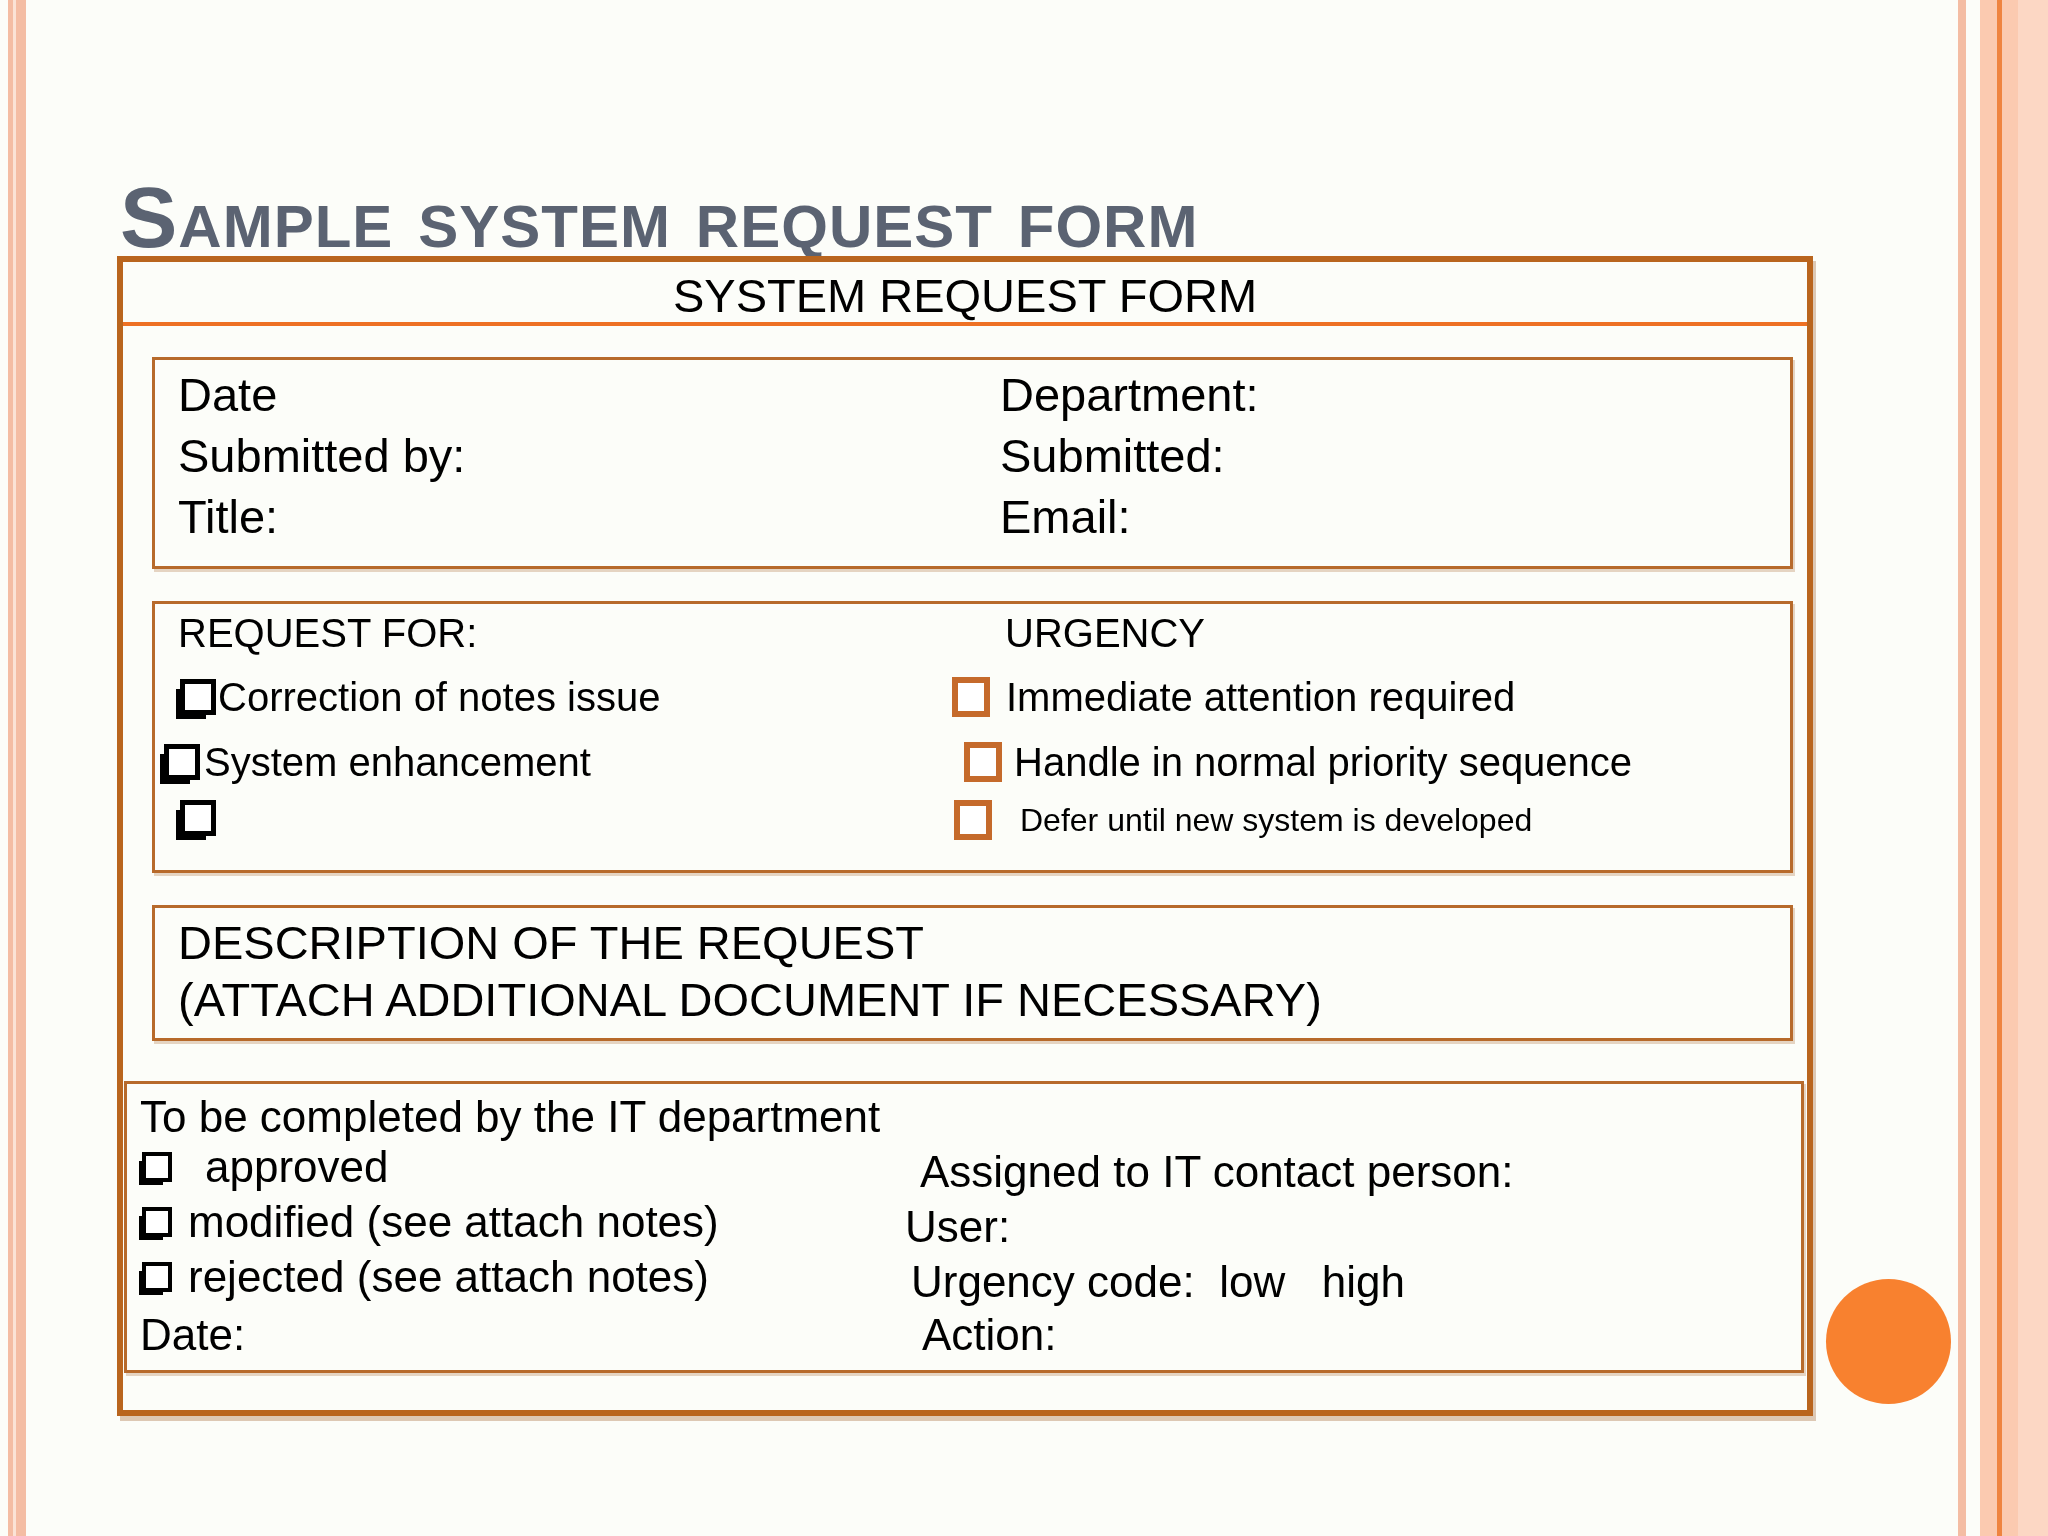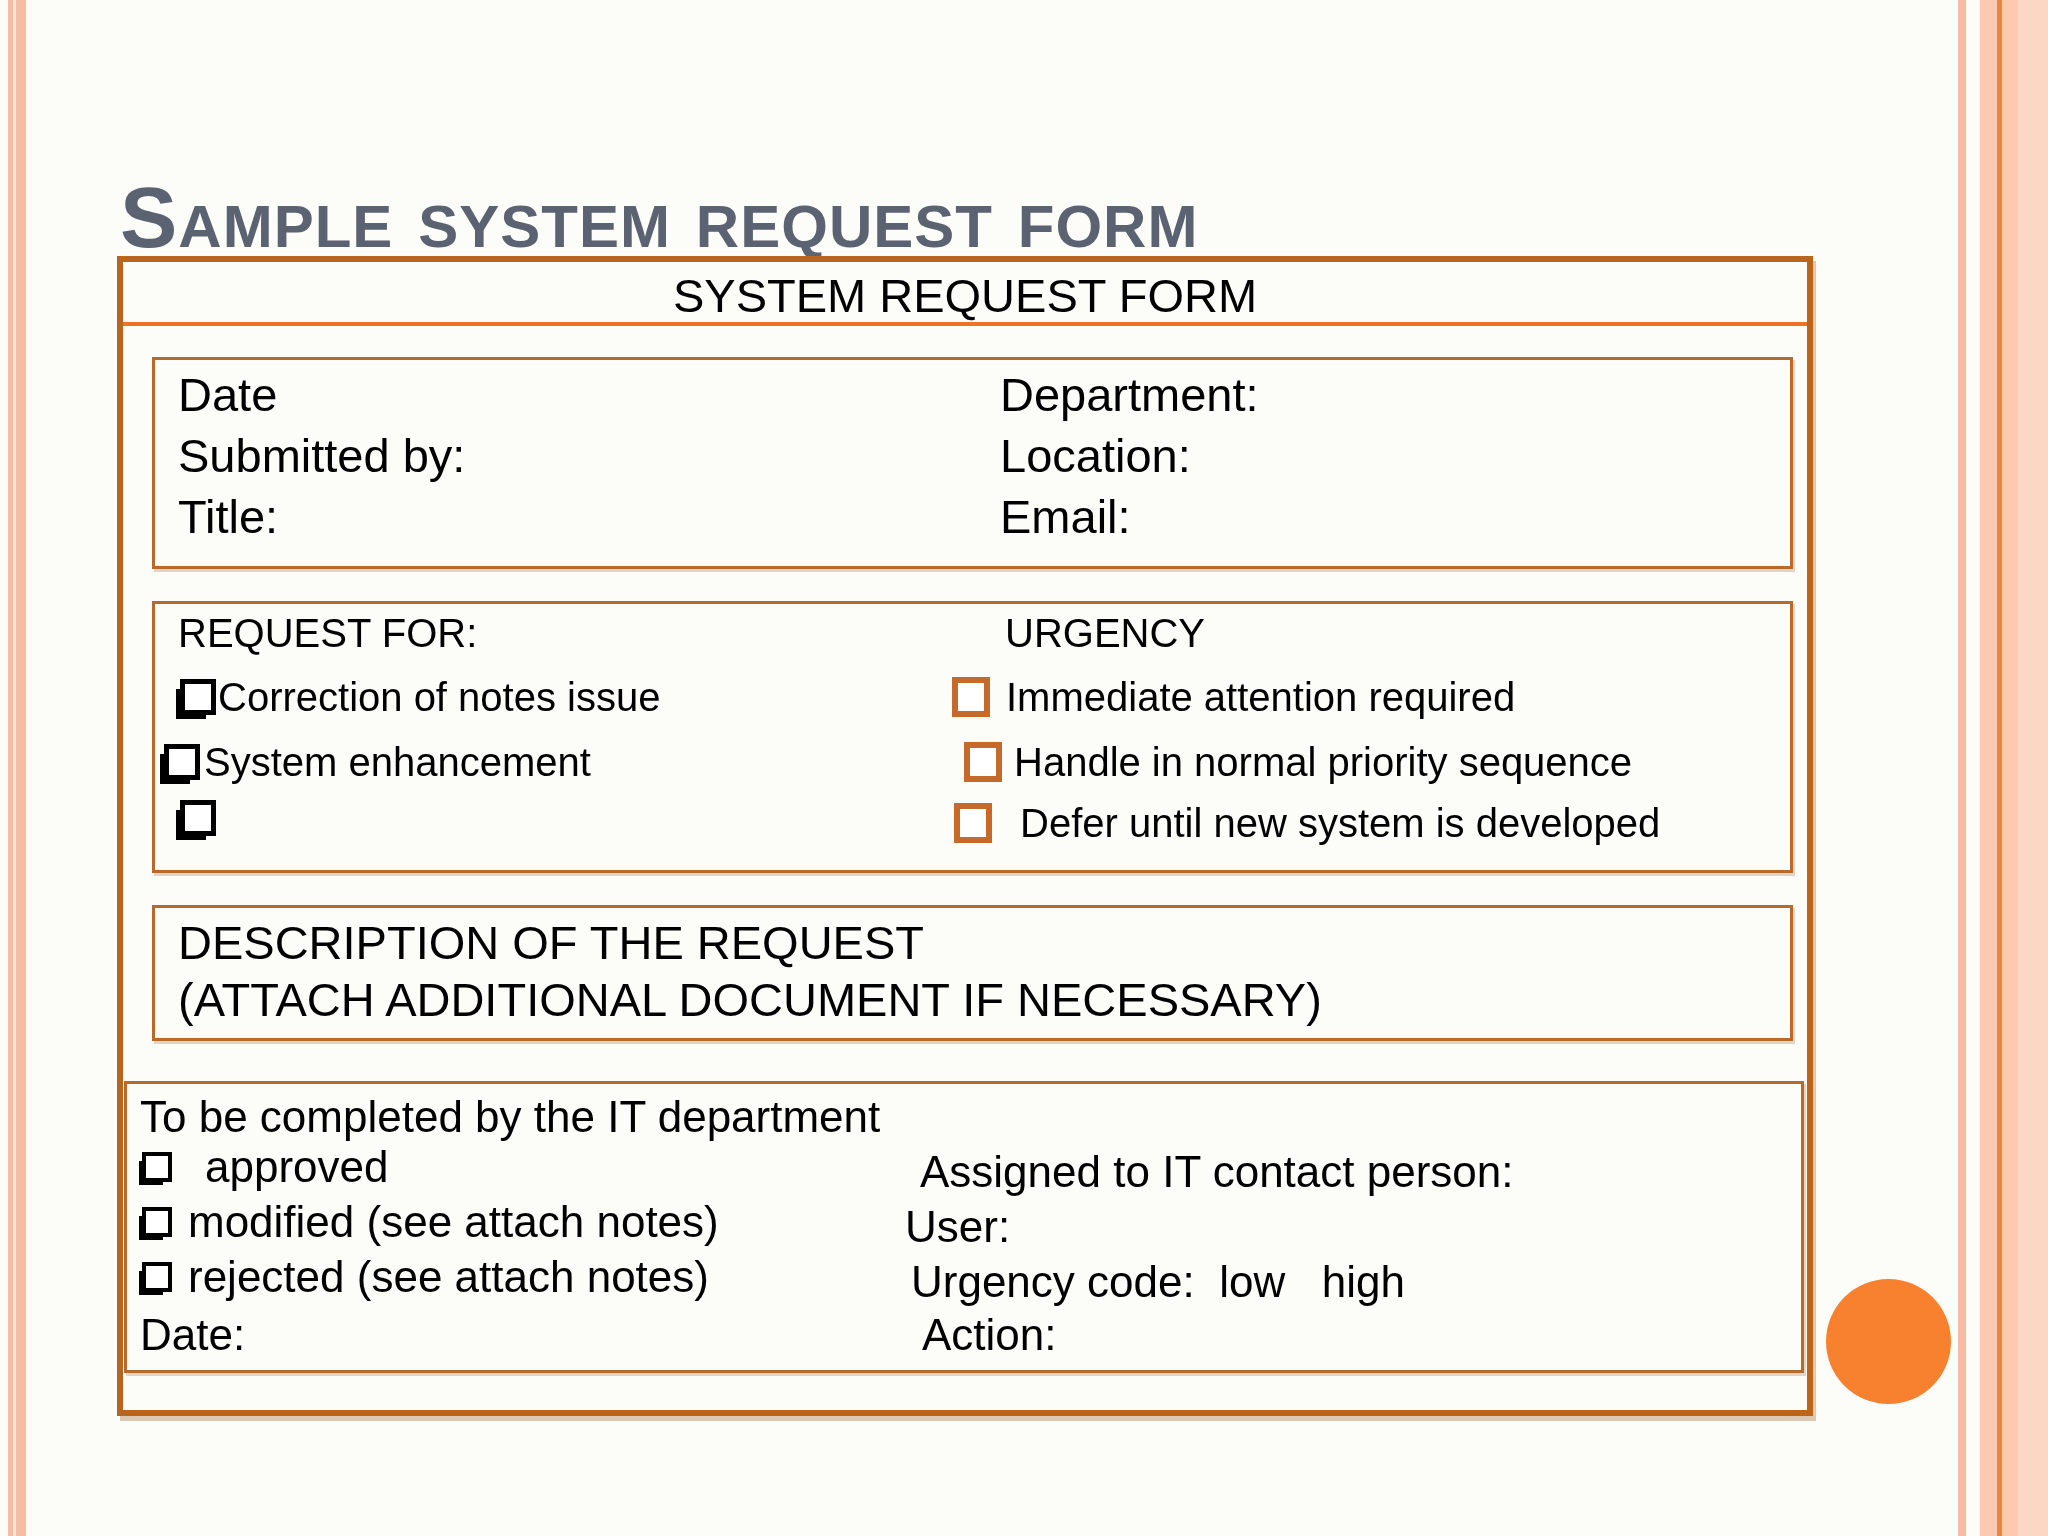--- a/index.html
+++ b/index.html
@@ -33,21 +33,21 @@
   .separator{left:123px;top:322px;width:1684px;height:4px;background:#ee7124;}
   .secBox{border:3px solid #b76a2b;box-shadow:2px 3px 0 rgba(160,90,30,.25);background:transparent;}
   .sec1{left:152px;top:357px;width:1635px;height:206px;}
   .sec2{left:152px;top:601px;width:1635px;height:266px;}
   .sec3{left:152px;top:905px;width:1635px;height:130px;}
   .sec4{left:124px;top:1081px;width:1674px;height:286px;}
   
   .t47{font-size:47px;line-height:1.15;}
   .t48{font-size:40px;line-height:1.15;}
   .t44{font-size:44px;line-height:1.15;}
-  .t40{font-size:40px;line-height:1.15;}
+  .t40{font-size:32px;line-height:1.15;}
   
   .opt{position:absolute;display:flex;align-items:center;}
   .chk-black{
     width:26px;height:26px;border:5px solid #000;background:#fff;flex:none;
     box-shadow:-7px 7px 0 -3px #000;
   }
   .chk-black-sm{
     width:22px;height:22px;border:4px solid #000;background:#fff;flex:none;
     box-shadow:-6px 6px 0 -3px #000;
   }
@@ -76,21 +76,21 @@
   <h1 class="abs title">Sample system request form</h1>
 
   <div class="abs outerBox"></div>
   <div class="abs headerText">SYSTEM REQUEST FORM</div>
   <div class="abs separator"></div>
 
   <div class="abs secBox sec1"></div>
   <div class="abs t47" style="left:178px;top:368px;">Date</div>
   <div class="abs t47 pre" style="left:1000px;top:368px;">Department:</div>
   <div class="abs t47" style="left:178px;top:429px;">Submitted by:</div>
-  <div class="abs t47 pre" style="left:1000px;top:429px;">Location:</div>
+  <div class="abs t47 pre" style="left:1000px;top:429px;">Submitted:</div>
   <div class="abs t47" style="left:178px;top:490px;">Title:</div>
   <div class="abs t47 pre" style="left:1000px;top:490px;">Email:</div>
 
   <div class="abs secBox sec2"></div>
   <div class="abs t48" style="left:178px;top:610px;">REQUEST FOR:</div>
   <div class="abs t48" style="left:1005px;top:610px;">URGENCY</div>
 
   <div class="opt" style="left:180px;top:674px;gap:2px;">
     <span class="chk-black"></span>
     <span class="t48 pre">Correction of notes issue</span>

